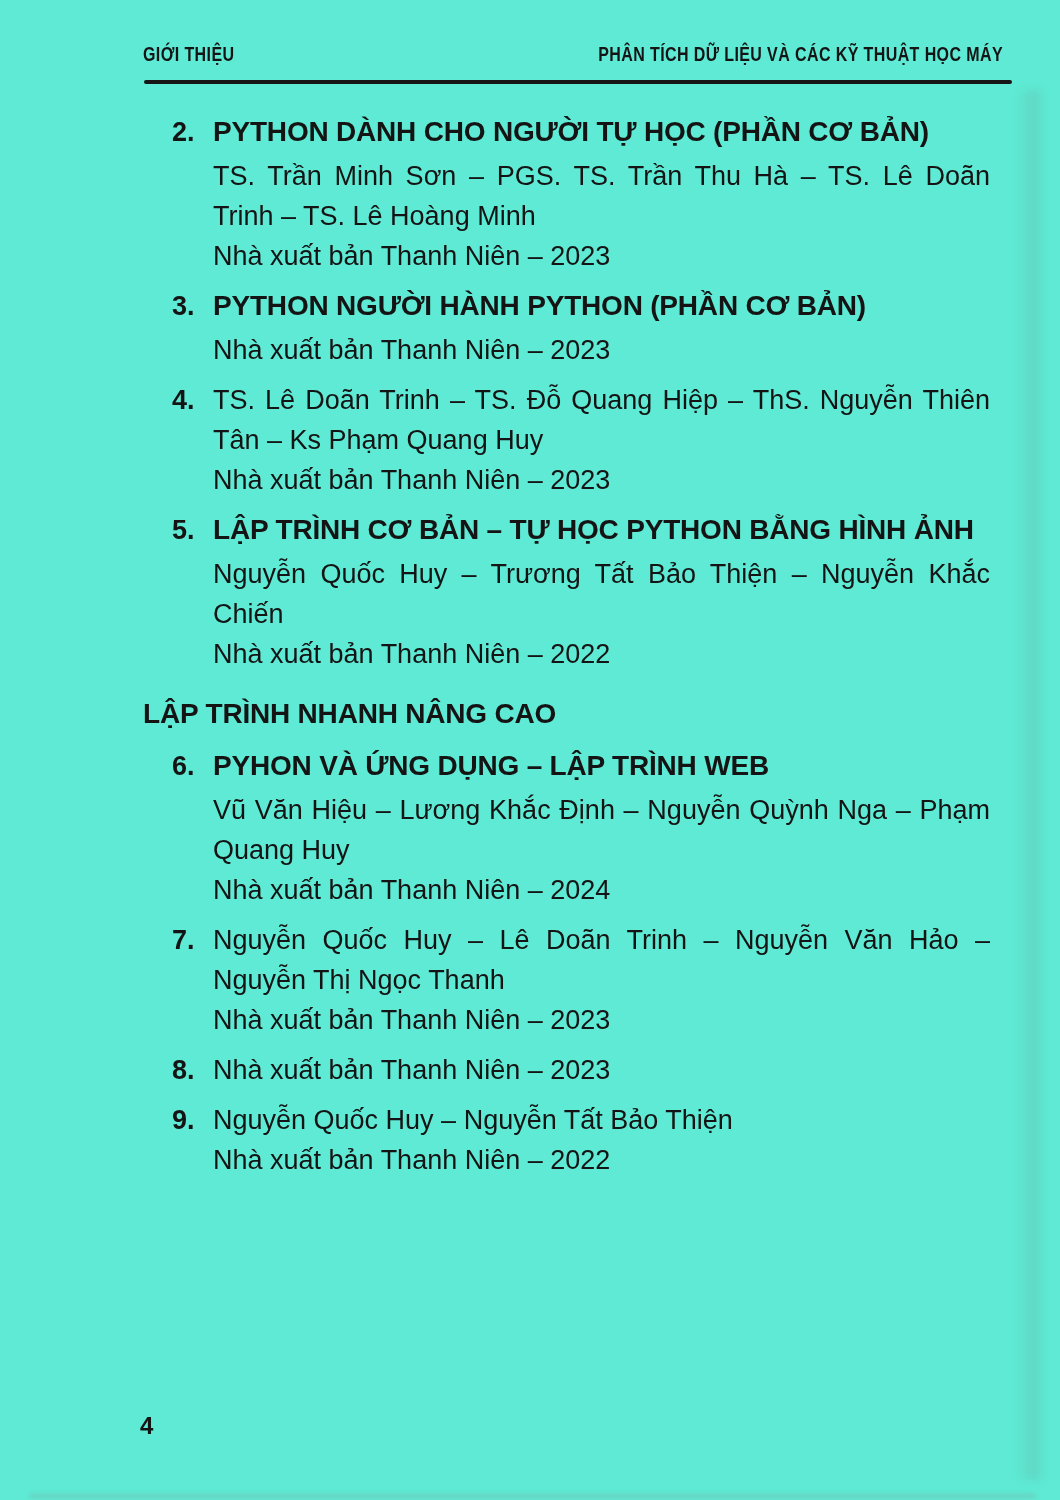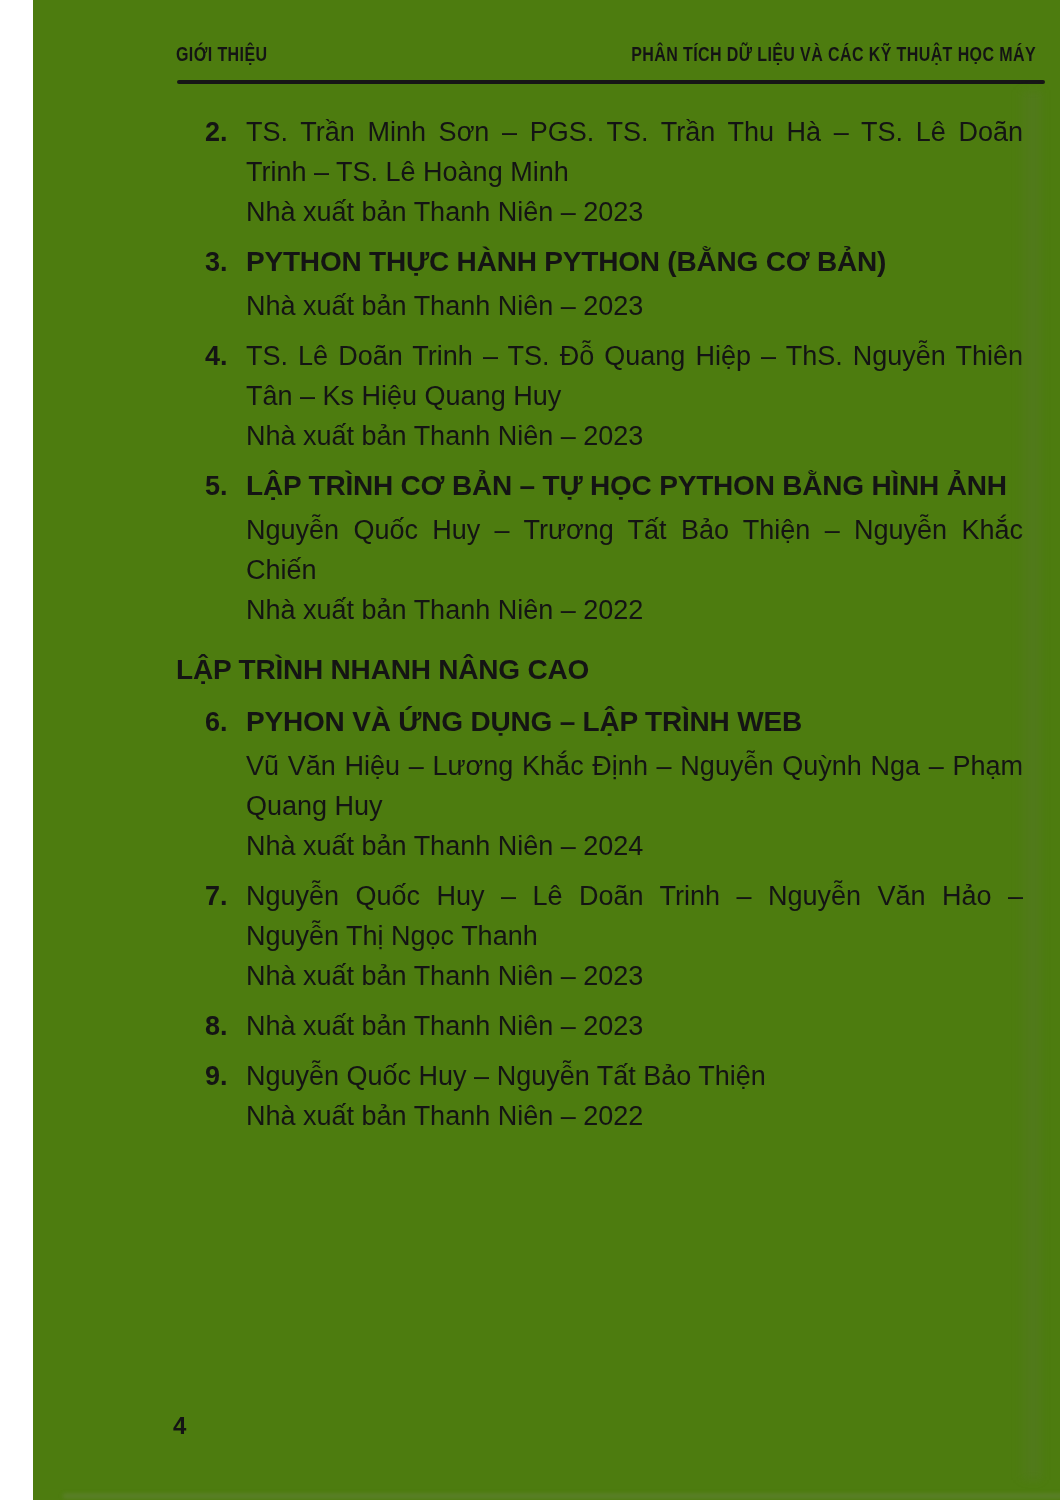--- a/index.html
+++ b/index.html
@@ -6,22 +6,21 @@
   body {
     width:1060px; height:1500px;
     background:#ffffff;
     font-family:"Liberation Sans", sans-serif;
     color:#141414;
     position:relative;
     overflow:hidden;
   }
   .page {
     position:absolute; inset:0;
-    background:#4d7c0f;
-    margin-left:33px;
+    background:#5eead4;
   }
   
   .header {
     position:absolute; top:48px; left:143px; width:860px;
     display:flex; justify-content:space-between; align-items:flex-end;
   }
   .header .h-text {
     font-weight:bold; font-size:16px; letter-spacing:0.4px;
     display:inline-block; transform:scaleY(1.25); transform-origin:bottom left;
     white-space:nowrap;
@@ -79,37 +78,38 @@
     <span class="h-text h-left">GIỚI THIỆU</span>
     <span class="h-text h-right">PHÂN TÍCH DỮ LIỆU VÀ CÁC KỸ THUẬT HỌC MÁY</span>
   </div>
   <div class="rule"></div>
 
   <div class="content">
 
     <div class="book">
       <div class="book-num">2.</div>
       <div class="book-main">
+        <div class="book-title">PYTHON DÀNH CHO NGƯỜI TỰ HỌC (PHẦN CƠ BẢN)</div>
         <div class="book-authors">TS. Trần Minh Sơn – PGS. TS. Trần Thu Hà – TS. Lê Doãn Trinh – TS. Lê Hoàng Minh</div>
         <div class="book-publisher">Nhà xuất bản Thanh Niên – 2023</div>
       </div>
     </div>
 
     <div class="book">
       <div class="book-num">3.</div>
       <div class="book-main">
-        <div class="book-title">PYTHON THỰC HÀNH PYTHON (BẰNG CƠ BẢN)</div>
+        <div class="book-title">PYTHON NGƯỜI HÀNH PYTHON (PHẦN CƠ BẢN)</div>
         <div class="book-publisher">Nhà xuất bản Thanh Niên – 2023</div>
       </div>
     </div>
 
     <div class="book">
       <div class="book-num">4.</div>
       <div class="book-main">
-        <div class="book-authors">TS. Lê Doãn Trinh – TS. Đỗ Quang Hiệp – ThS. Nguyễn Thiên Tân – Ks Hiệu Quang Huy</div>
+        <div class="book-authors">TS. Lê Doãn Trinh – TS. Đỗ Quang Hiệp – ThS. Nguyễn Thiên Tân – Ks Phạm Quang Huy</div>
         <div class="book-publisher">Nhà xuất bản Thanh Niên – 2023</div>
       </div>
     </div>
 
     <div class="book">
       <div class="book-num">5.</div>
       <div class="book-main">
         <div class="book-title">LẬP TRÌNH CƠ BẢN – TỰ HỌC PYTHON BẰNG HÌNH ẢNH</div>
         <div class="book-authors">Nguyễn Quốc Huy – Trương Tất Bảo Thiện – Nguyễn Khắc Chiến</div>
         <div class="book-publisher">Nhà xuất bản Thanh Niên – 2022</div>

